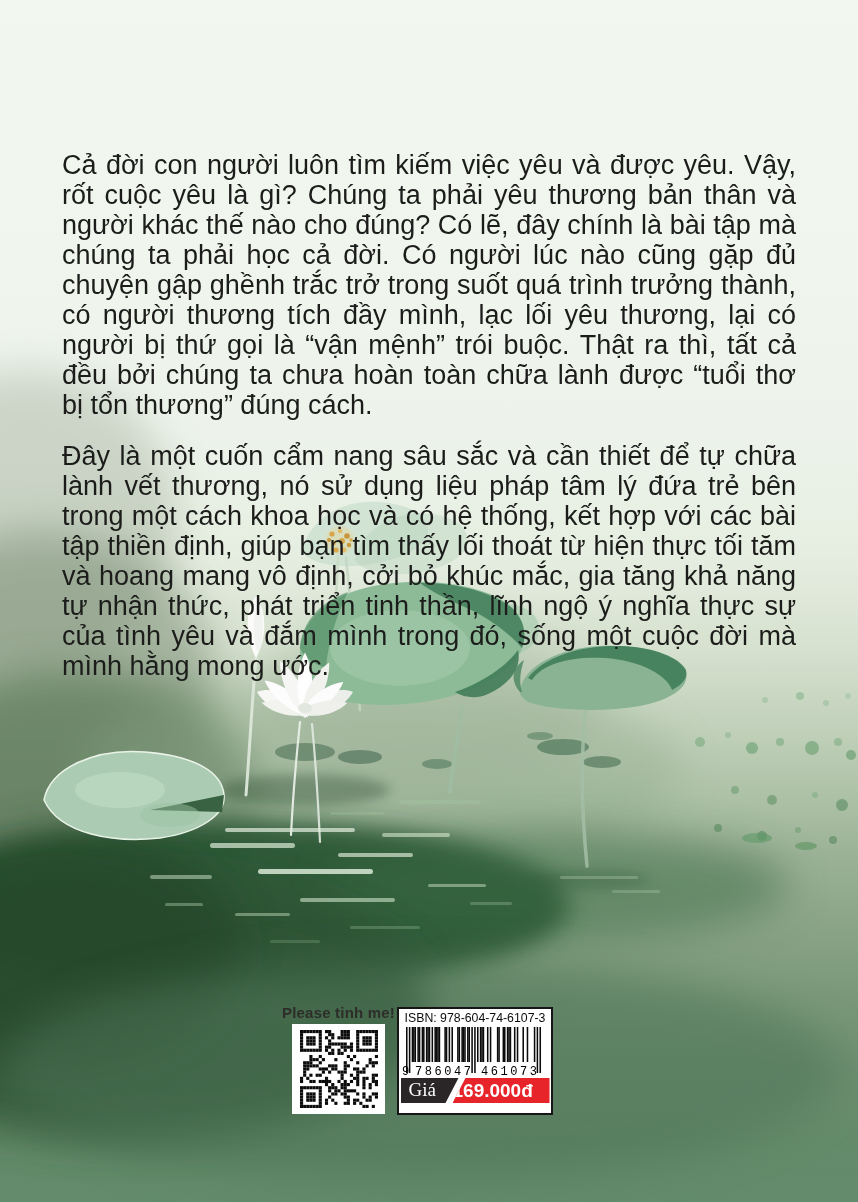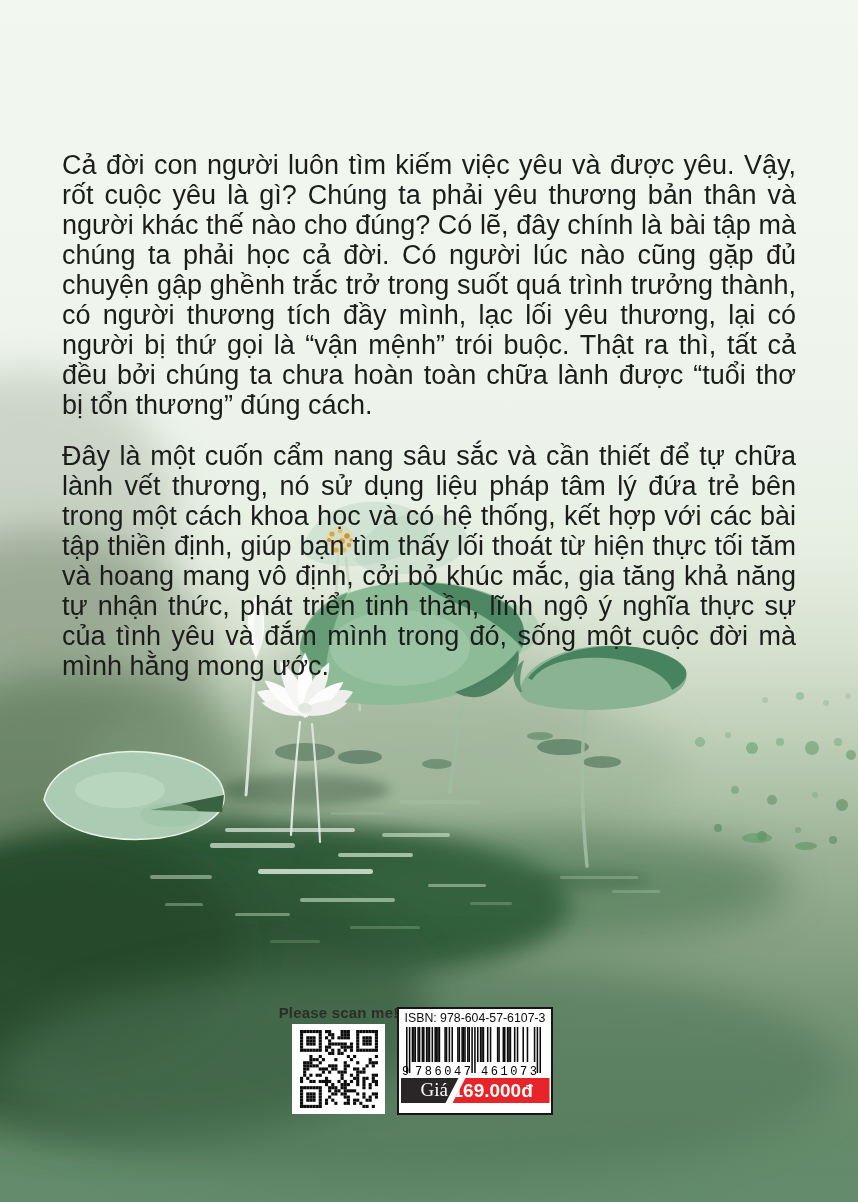--- a/index.html
+++ b/index.html
@@ -32,21 +32,21 @@
   
   .bc-panel{position:absolute;left:397px;top:1007px;width:156px;height:108px;z-index:3;
             background:#ffffff;border:2px solid #161616;box-sizing:border-box;
             display:flex;flex-direction:column;align-items:center;}
   .bc-isbn{font-size:12.3px;line-height:15px;margin-top:2px;color:#0d0d0d;white-space:nowrap;}
   .bc-bars{margin-top:1px;}
   .price-row{position:relative;width:149px;height:25px;margin-top:1px;overflow:hidden;}
   .price-dark{position:absolute;left:0;top:0;width:58px;height:25px;background:#2a2526;
               clip-path:polygon(0 0,100% 0,calc(100% - 13px) 100%,0 100%);
               color:#fff;font-family:"Liberation Serif",serif;font-size:19px;line-height:24px;
-              text-align:left;padding-left:20px;box-sizing:border-box;}
+              text-align:left;padding-left:8px;box-sizing:border-box;}
   .price-red{position:absolute;left:52px;right:0;top:0;height:25px;background:#e6242a;
              clip-path:polygon(13px 0,100% 0,100% 100%,0 100%);
              color:#fff;font-weight:bold;font-size:19px;line-height:25px;text-align:left;}
 </style>
 </head>
 <body>
 
 <div class="bg"></div>
 
 <svg class="scene" width="858" height="1202" viewBox="0 0 858 1202">
@@ -203,21 +203,21 @@
     <rect x="225" y="828" width="130" height="4" rx="2" fill="#e4f0df" opacity=".7"></rect>
   </g>
 </svg>
 
 <div class="copy">
   <p>Cả đời con người luôn tìm kiếm việc yêu và được yêu. Vậy, rốt cuộc yêu là gì? Chúng ta phải yêu thương bản thân và người khác thế nào cho đúng? Có lẽ, đây chính là bài tập mà chúng ta phải học cả đời. Có người lúc nào cũng gặp đủ chuyện gập ghềnh trắc trở trong suốt quá trình trưởng thành, có người thương tích đầy mình, lạc lối yêu thương, lại có người bị thứ gọi là “vận mệnh” trói buộc. Thật ra thì, tất cả đều bởi chúng ta chưa hoàn toàn chữa lành được “tuổi thơ bị tổn thương” đúng cách.</p>
   <p>Đây là một cuốn cẩm nang sâu sắc và cần thiết để tự chữa lành vết thương, nó sử dụng liệu pháp tâm lý đứa trẻ bên trong một cách khoa học và có hệ thống, kết hợp với các bài tập thiền định, giúp bạn tìm thấy lối thoát từ hiện thực tối tăm và hoang mang vô định, cởi bỏ khúc mắc, gia tăng khả năng tự nhận thức, phát triển tinh thần, lĩnh ngộ ý nghĩa thực sự của tình yêu và đắm mình trong đó, sống một cuộc đời mà mình hằng mong ước.</p>
 </div>
 
 <div class="qr-wrap">
-  <div class="qr-caption">Please scan me!</div>
+  <div class="qr-caption">Please tinh me!</div>
   <div class="qr-box">
     <svg width="78" height="78" viewBox="0 0 77.5 77.5">
       <g id="qr-matrix" fill="#0b0b0b">
           <rect x="0.00" y="0.00" width="3.1" height="3.1"></rect>
           <rect x="3.10" y="0.00" width="3.1" height="3.1"></rect>
           <rect x="6.20" y="0.00" width="3.1" height="3.1"></rect>
           <rect x="9.30" y="0.00" width="3.1" height="3.1"></rect>
           <rect x="12.40" y="0.00" width="3.1" height="3.1"></rect>
           <rect x="15.50" y="0.00" width="3.1" height="3.1"></rect>
           <rect x="18.60" y="0.00" width="3.1" height="3.1"></rect>
@@ -489,21 +489,21 @@
           <rect x="18.60" y="74.40" width="3.1" height="3.1"></rect>
           <rect x="62.00" y="74.40" width="3.1" height="3.1"></rect>
           <rect x="65.10" y="74.40" width="3.1" height="3.1"></rect>
           <rect x="71.30" y="74.40" width="3.1" height="3.1"></rect>
         </g>
     </svg>
   </div>
 </div>
 
 <div class="bc-panel">
-  <div class="bc-isbn">ISBN: 978-604-57-6107-3</div>
+  <div class="bc-isbn">ISBN: 978-604-74-6107-3</div>
   <svg class="bc-bars" width="149" height="50" viewBox="0 0 149 50">
     <g id="bars" fill="#0b0b0b">
         <rect x="5.00" y="0" width="1.54" height="46"></rect>
         <rect x="7.84" y="0" width="1.54" height="46"></rect>
         <rect x="10.68" y="0" width="1.54" height="35"></rect>
         <rect x="12.10" y="0" width="1.54" height="35"></rect>
         <rect x="13.52" y="0" width="1.54" height="35"></rect>
         <rect x="16.36" y="0" width="1.54" height="35"></rect>
         <rect x="17.78" y="0" width="1.54" height="35"></rect>
         <rect x="20.62" y="0" width="1.54" height="35"></rect>

